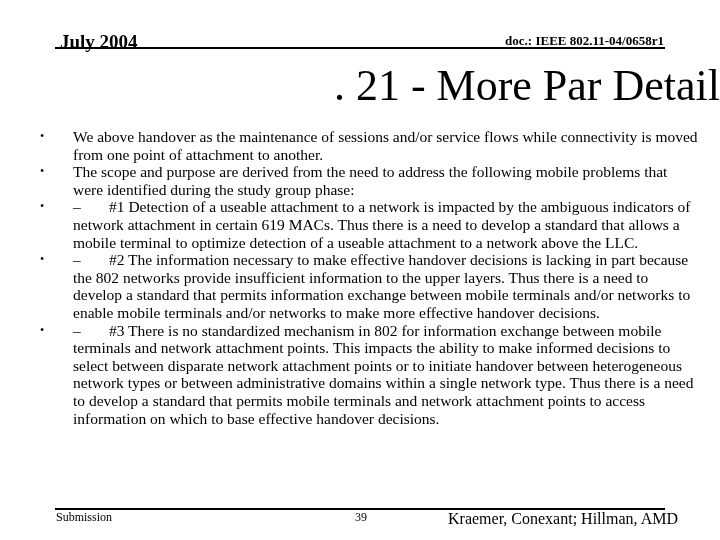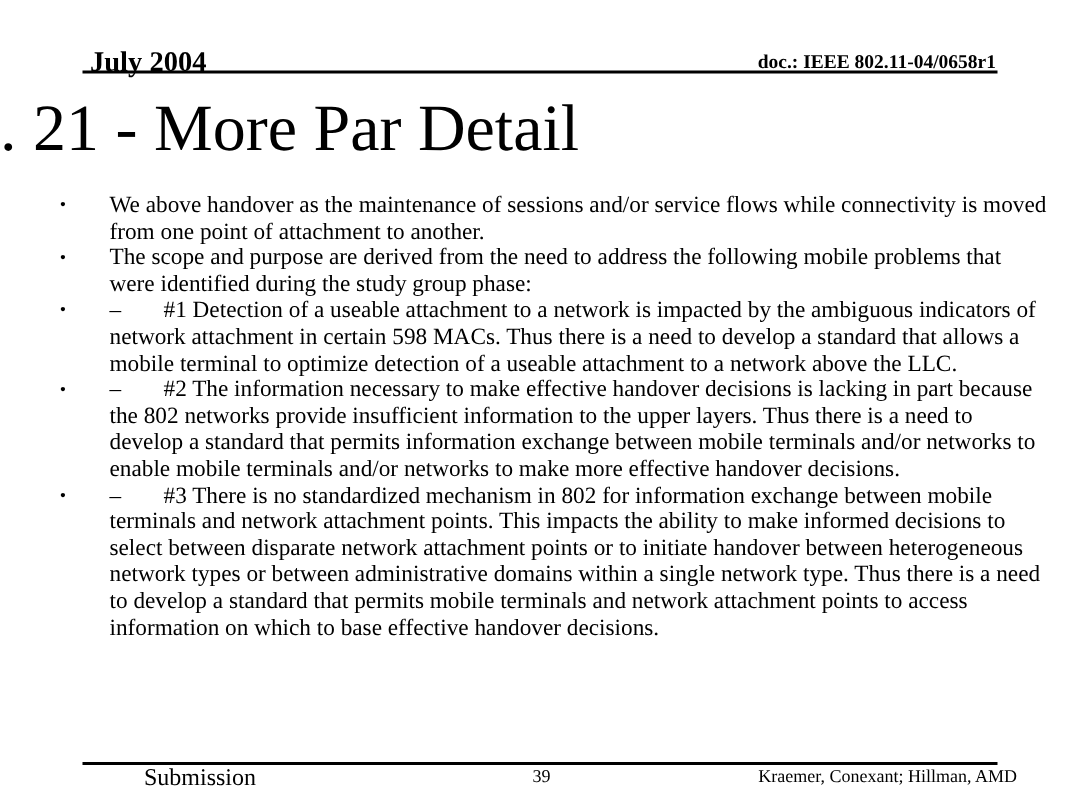--- a/index.html
+++ b/index.html
@@ -1,30 +1,30 @@
 <!DOCTYPE html>
 <html><head>
 <meta charset="utf-8">
 <style>
   html, body { margin: 0; padding: 0; background: #ffffff; }
   body { width: 720px; height: 540px; position: relative; overflow: hidden;
          font-family: "Liberation Serif", "DejaVu Serif", serif; color: #000; }
   .hdr-date { position: absolute; left: 60px; top: 31px; font-size: 19px; font-weight: bold; }
   .hdr-doc { position: absolute; right: 56px; top: 33px; font-size: 13px; font-weight: bold; }
   .hdr-rule { position: absolute; left: 55px; top: 47px; width: 610px; height: 2px; background: #000; }
-  .title { position: absolute; left: 0; width: 720px; top: 58px; text-align: left;
+  .title { position: absolute; left: 0; width: 720px; top: 58px; text-align: right;
            font-size: 44px; line-height: 56px; }
   .body { position: absolute; left: 36px; top: 128px; width: 664px; font-size: 15.5px; line-height: 17.6px; }
   .item { position: relative; padding-left: 37px; margin: 0; }
   .bullet { position: absolute; left: 0; top: 0; width: 12px; text-align: center; font-size: 12px; }
   .dash { display: inline-block; width: 36px; }
   .ftr-rule { position: absolute; left: 55px; top: 508px; width: 610px; height: 2px; background: #000; }
-  .ftr-left { position: absolute; left: 56px; top: 510px; font-size: 16px; margin-left: 40px; }
+  .ftr-left { position: absolute; left: 56px; top: 510px; font-size: 12px; }
   .ftr-center { position: absolute; left: 355px; top: 510px; font-size: 12px; }
-  .ftr-right { position: absolute; right: 42px; top: 510px; font-size: 12px; padding-left: 16px; }
+  .ftr-right { position: absolute; right: 42px; top: 510px; font-size: 16px; padding-left: 16px; }
 </style>
 </head>
 <body>
 
 <div class="hdr-date">July 2004</div>
 <div class="hdr-doc">doc.: IEEE 802.11-04/0658r1</div>
 <div class="hdr-rule"></div>
 
 <div class="title">. 21 - More Par Detail</div>
 
@@ -32,21 +32,21 @@
   <p class="item">
     <span class="bullet">•</span>
     <span>We above handover as the maintenance of sessions and/or service flows while connectivity is moved from one point of attachment to another.</span>
   </p>
   <p class="item">
     <span class="bullet">•</span>
     <span>The scope and purpose are derived from the need to address the following mobile problems that were identified during the study group phase:</span>
   </p>
   <p class="item">
     <span class="bullet">•</span>
-    <span class="dash">–</span><span>#1 Detection of a useable attachment to a network is impacted by the ambiguous indicators of network attachment in certain 598 MACs. Thus there is a need to develop a standard that allows a mobile terminal to optimize detection of a useable attachment to a network above the LLC.</span>
+    <span class="dash">–</span><span>#1 Detection of a useable attachment to a network is impacted by the ambiguous indicators of network attachment in certain 619 MACs. Thus there is a need to develop a standard that allows a mobile terminal to optimize detection of a useable attachment to a network above the LLC.</span>
   </p>
   <p class="item">
     <span class="bullet">•</span>
     <span class="dash">–</span><span>#2 The information necessary to make effective handover decisions is lacking in part because the 802 networks provide insufficient information to the upper layers. Thus there is a need to develop a standard that permits information exchange between mobile terminals and/or networks to enable mobile terminals and/or networks to make more effective handover decisions.</span>
   </p>
   <p class="item">
     <span class="bullet">•</span>
     <span class="dash">–</span><span>#3 There is no standardized mechanism in 802 for information exchange between mobile terminals and network attachment points. This impacts the ability to make informed decisions to select between disparate network attachment points or to initiate handover between heterogeneous network types or between administrative domains within a single network type. Thus there is a need to develop a standard that permits mobile terminals and network attachment points to access information on which to base effective handover decisions.</span>
   </p>
 </div>

